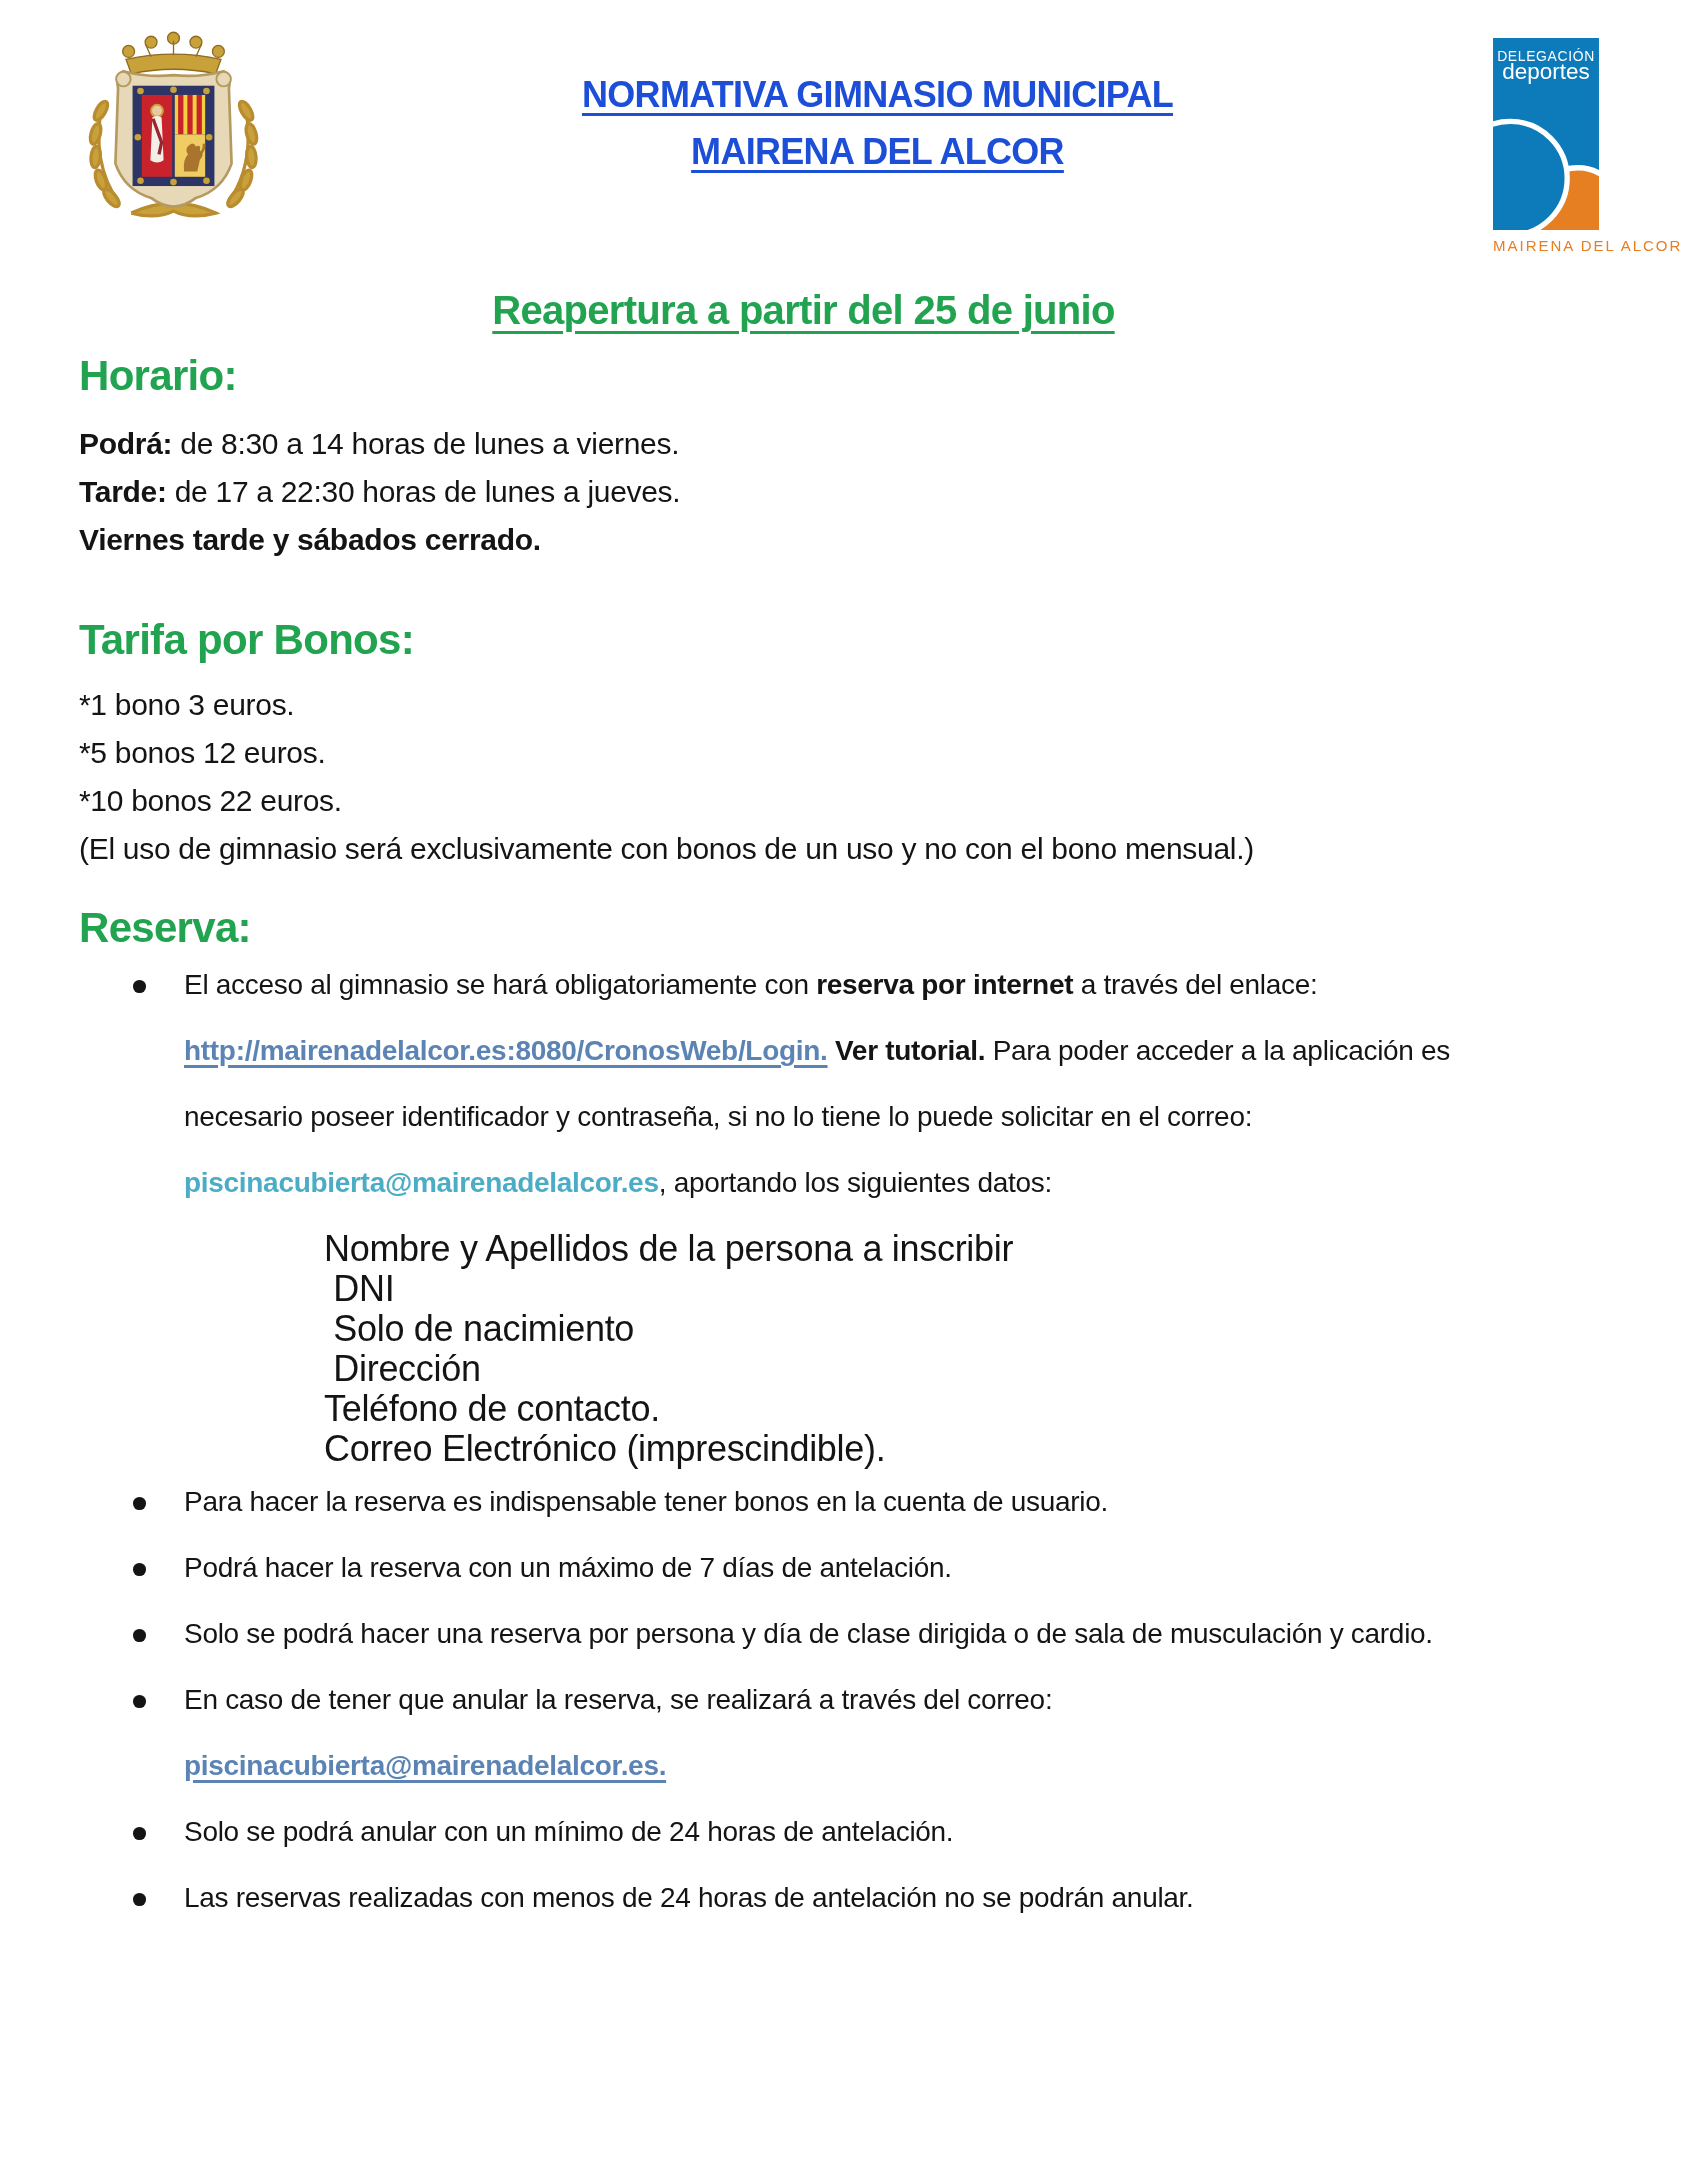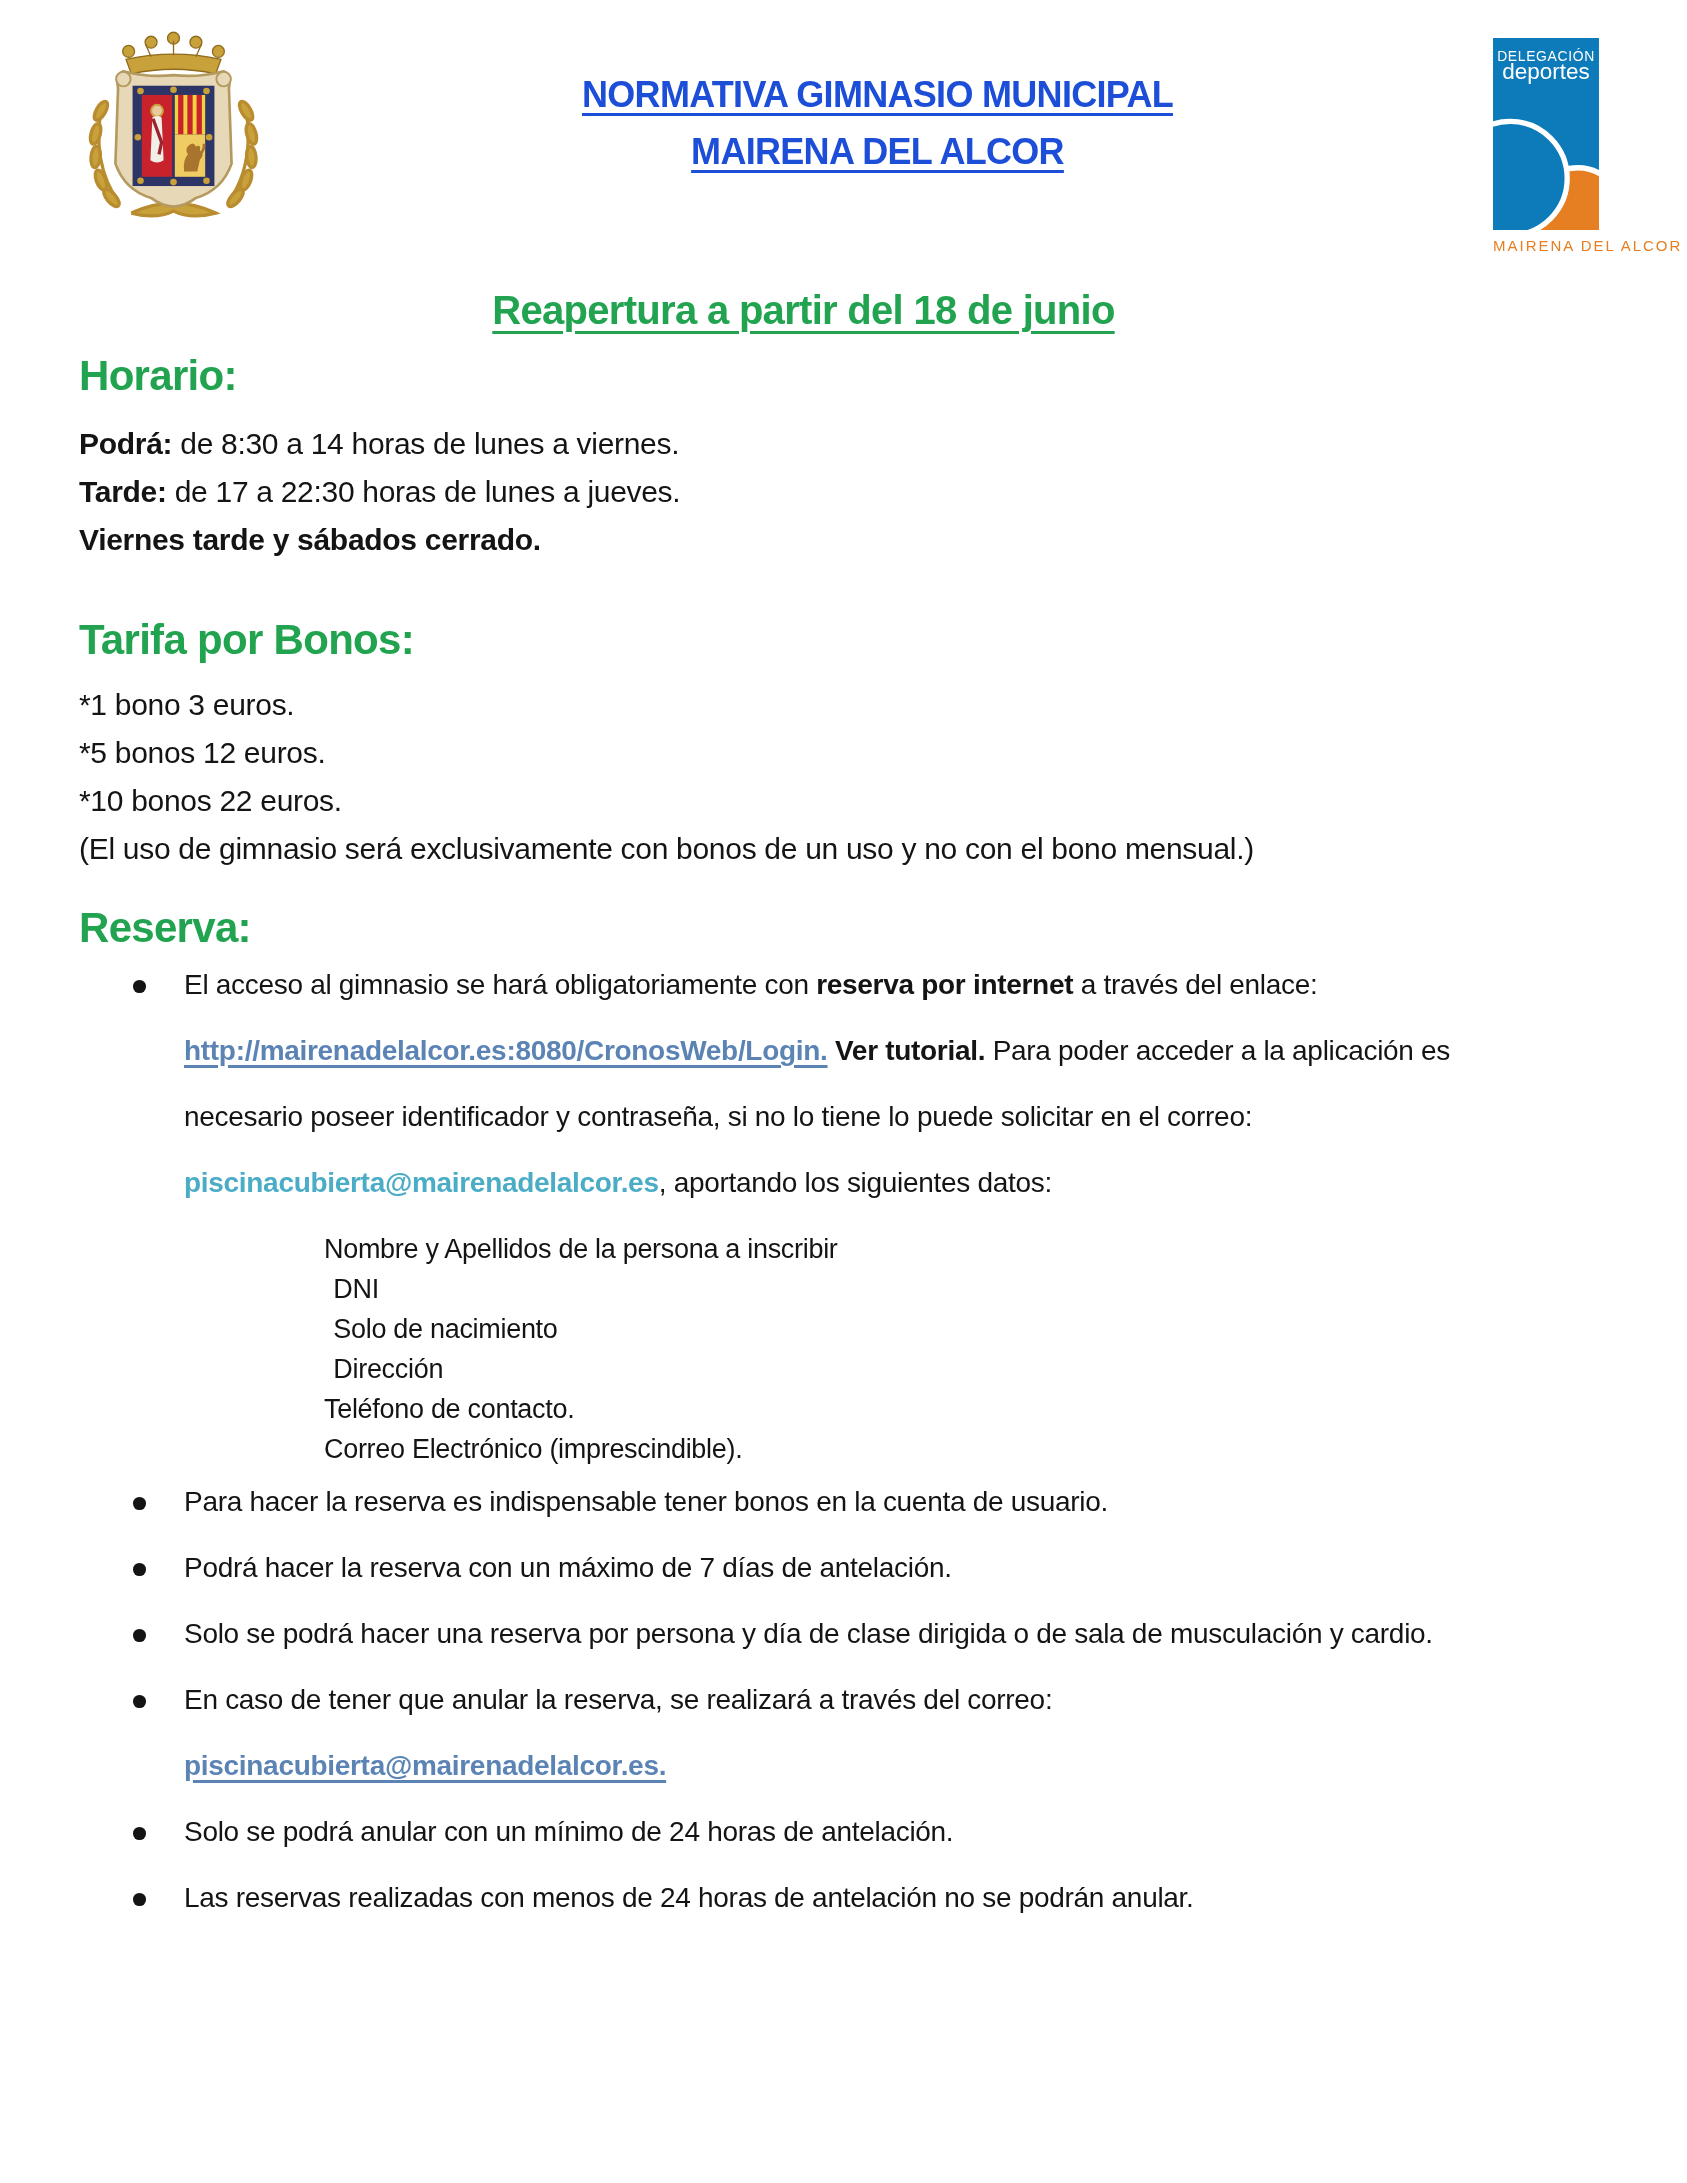--- a/index.html
+++ b/index.html
@@ -113,21 +113,21 @@
   }
   .email{
     color:#4bacc6;
     font-weight:bold;
     text-decoration:none;
   }
 
   
   .datos{
     margin:13.2px 0 0 245px;
-    font-size:27px;
+    font-size:36px;
     line-height:40px;
     letter-spacing:-0.3px;
   }
   .datos .line{margin:0;}
   .datos .indent{padding-left:9.3px;}
 </style>
 </head>
 <body>
 
 <div class="page">
@@ -212,21 +212,21 @@
           <circle cx="128" cy="262" r="66" fill="#e67e22" stroke="#ffffff" stroke-width="8"></circle>
           <circle cx="26" cy="212" r="86" fill="#0d7aba" stroke="#ffffff" stroke-width="8"></circle>
         </g>
         <text x="80" y="34" text-anchor="middle" fill="#ffffff" font-size="21" letter-spacing="1" font-family="Liberation Sans, sans-serif">DELEGACIÓN</text>
         <text x="80" y="62" text-anchor="middle" fill="#ffffff" font-size="34" font-family="Liberation Sans, sans-serif">deportes</text>
       </svg>
       <div class="sports-caption">MAIRENA DEL ALCOR</div>
     </div>
   </div>
 
-  <div class="subtitle">Reapertura  a partir del 18 de junio</div>
+  <div class="subtitle">Reapertura  a partir del 25 de junio</div>
 
   <div class="section">
     <h3 class="green-h h-horario">Horario:</h3>
     <div class="horario-lines">
       <p class="body-line"><span class="b">Podrá:</span><span> de 8:30 a 14 horas de lunes a viernes.</span></p>
       <p class="body-line"><span class="b">Tarde:</span><span> de 17 a 22:30 horas de lunes a jueves.</span></p>
       <p class="body-line"><span class="b">Viernes tarde y sábados cerrado.</span><span></span></p>
     </div>
   </div>
 

